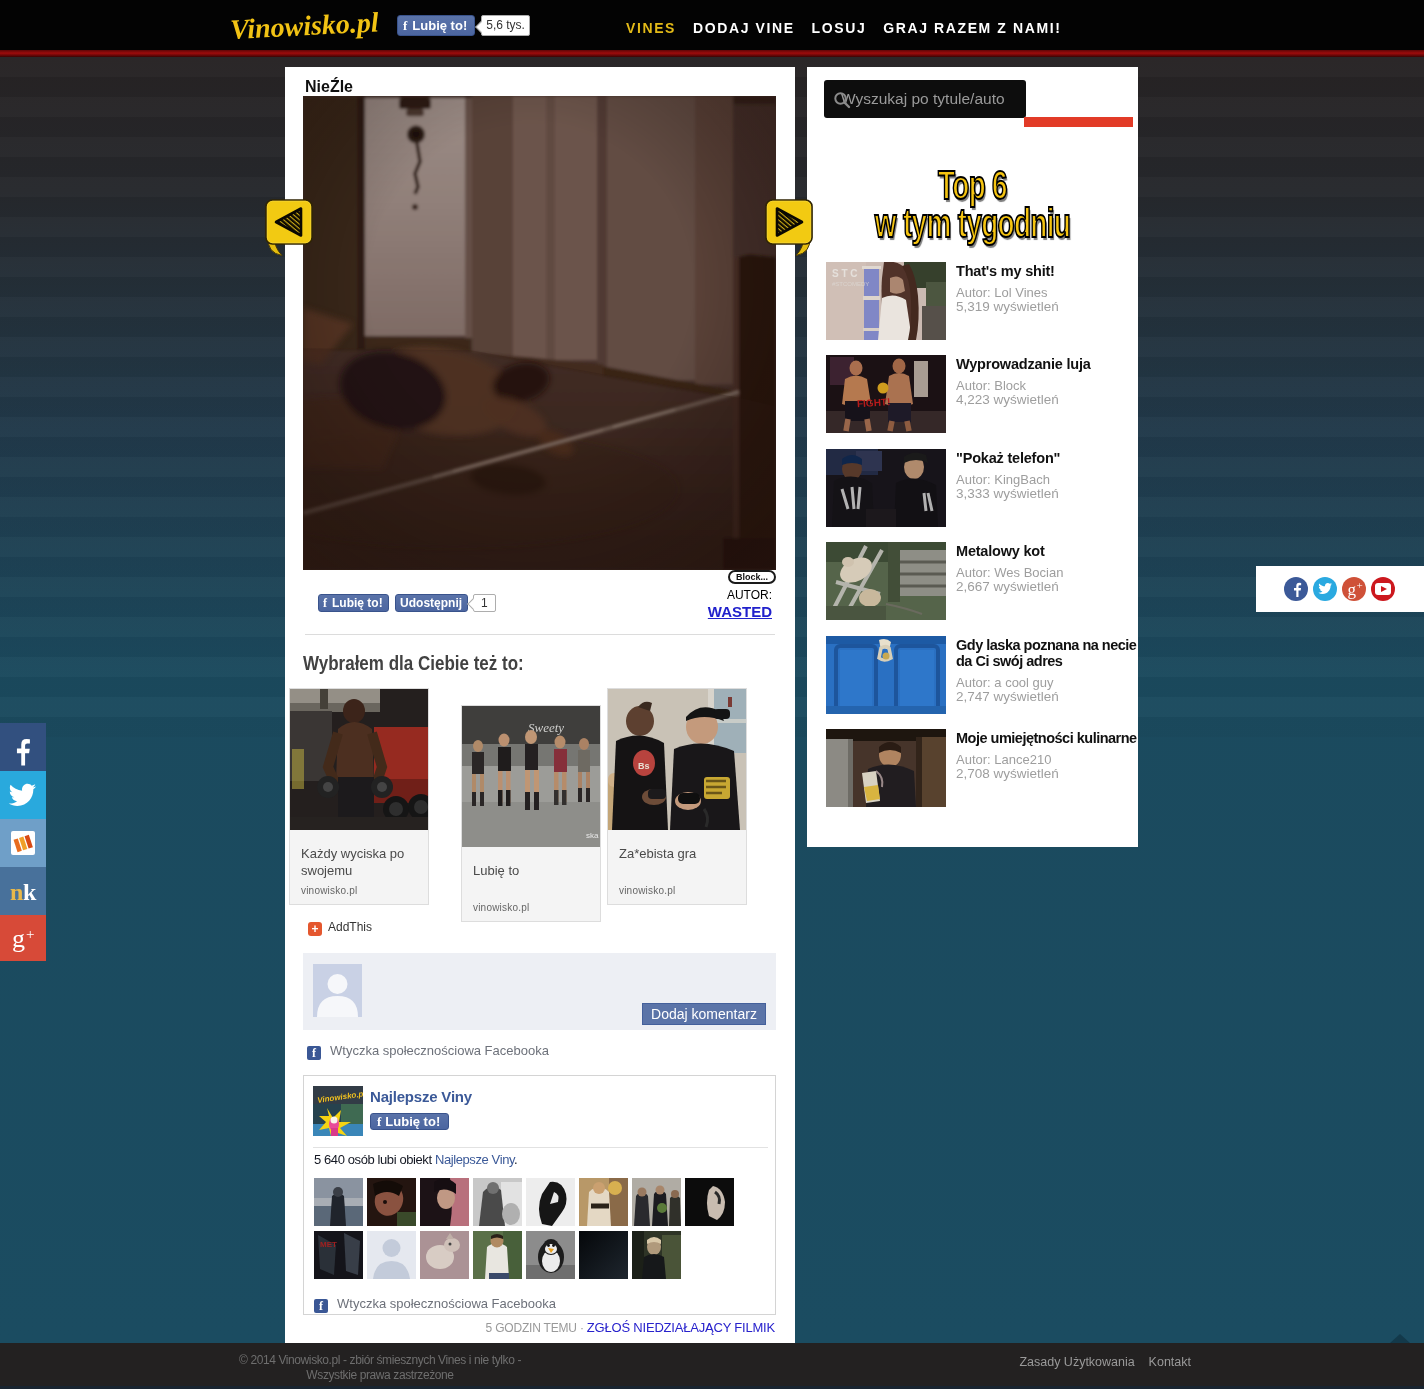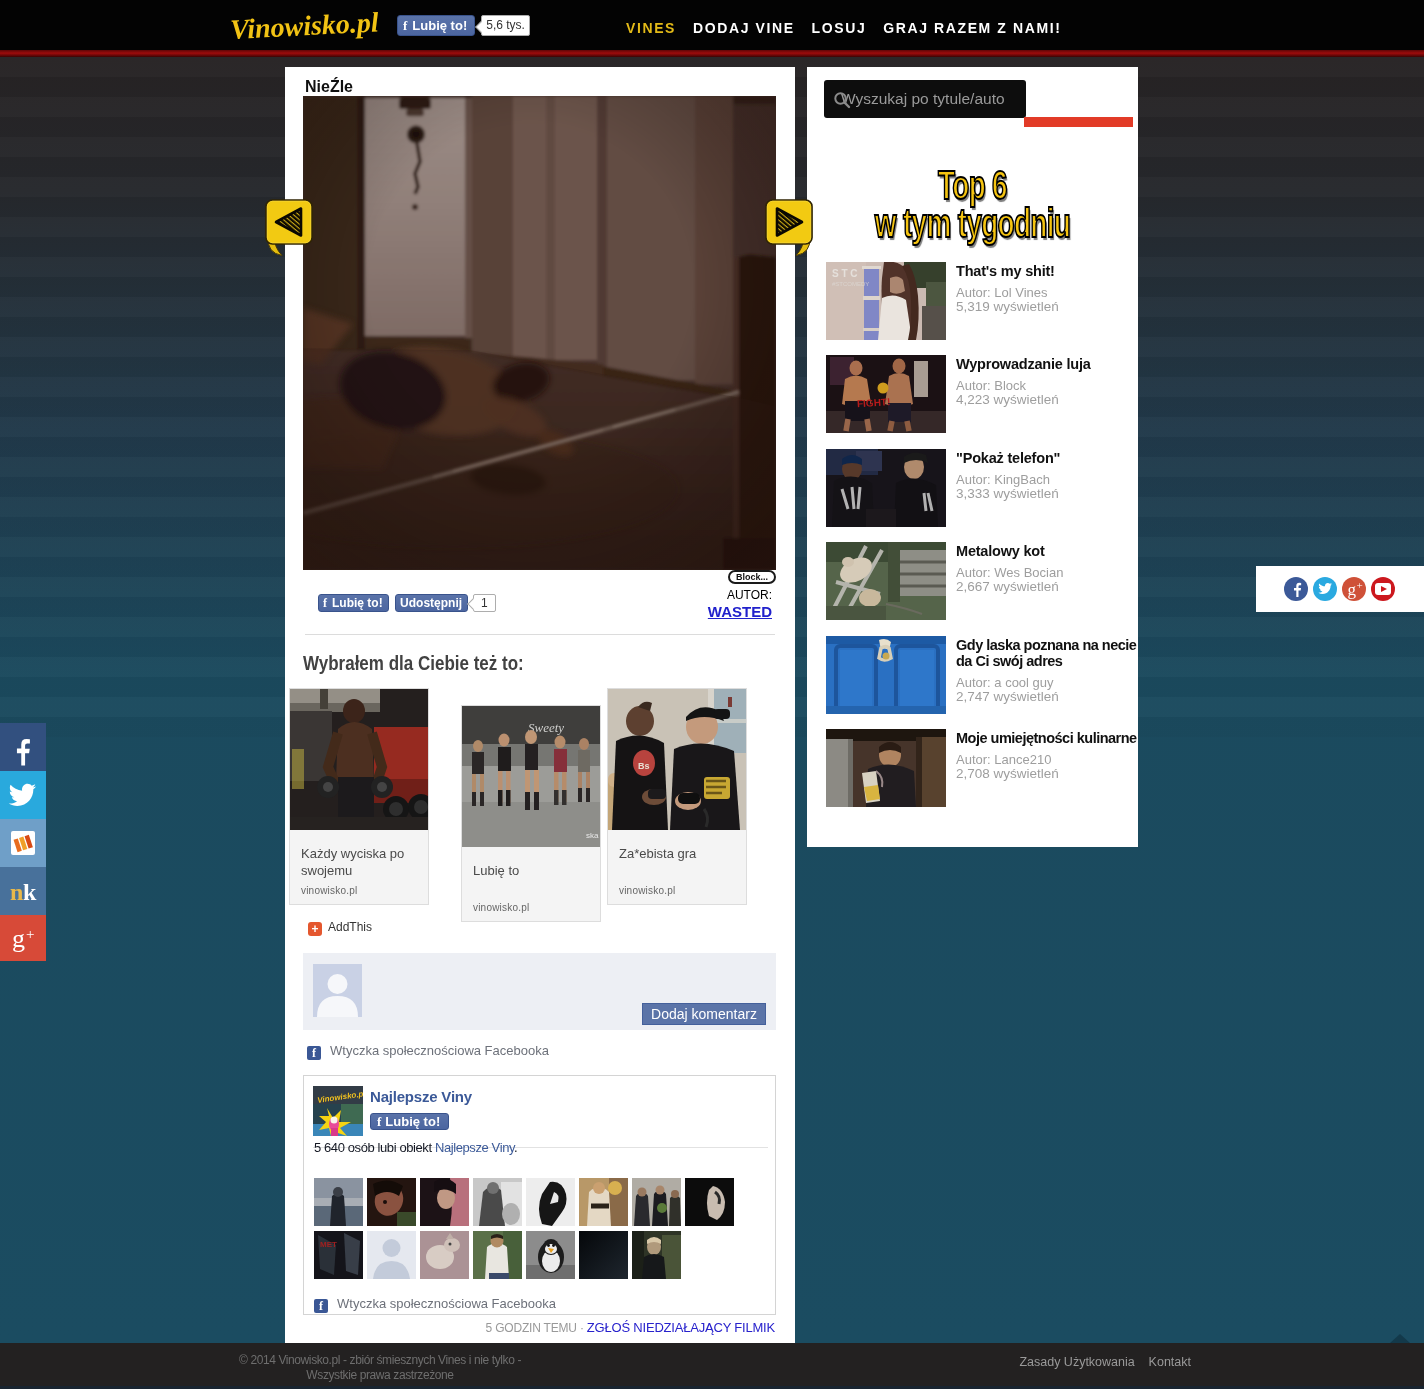--- a/index.html
+++ b/index.html
@@ -59,21 +59,21 @@
 .wtyczka .fbsq { display:inline-block; width:14px; height:14px; border-radius:2px; background:#3a5795; color:#fff; font-weight:bold; font-size:12px; text-align:center; line-height:14px; font-family:"Liberation Serif",serif; margin-right:9px; vertical-align:-2px;}
 #wt1 { left:22px; top:976px; }
 
 
 #fbox { position:absolute; left:18px; top:1008px; width:473px; height:240px; border:1px solid #d4d4d4; }
 #fbox .logo { position:absolute; left:9px; top:10px; width:50px; height:50px; overflow:hidden; }
 #fbox .name { position:absolute; left:66px; top:12px; font-size:15px; font-weight:bold; color:#3b5998; letter-spacing:-.2px; }
 #fbox .likebtn { position:absolute; left:66px; top:37px; height:17px; background:linear-gradient(#5a73a9,#4c66a0); border:1px solid #39538c; border-radius:3px; color:#fff; font-weight:bold; font-size:13px; line-height:16px; padding:0 8px 0 6px;}
 #fbox .likebtn .f { font-family:"Liberation Serif",serif; margin-right:4px; }
 #fbox .sep { position:absolute; left:9px; top:71px; width:455px; height:1px; background:#e2e2e2; }
-#fbox .cnt { position:absolute; left:10px; top:64px; font-size:13px; color:#141823; letter-spacing:-.4px; }
+#fbox .cnt { position:absolute; left:10px; top:76px; font-size:13px; color:#141823; letter-spacing:-.4px; }
 #fbox .cnt a { color:#3b5998; text-decoration:none; }
 .ph { position:absolute; width:49px; height:48px; overflow:hidden; }
 #wt2 { left:29px; top:1229px; }
 #panelfoot { position:absolute; right:20px; top:1253px; font-size:12px; color:#999; letter-spacing:-.2px; }
 #panelfoot a { color:#2822cc; font-size:13px; letter-spacing:-.2px; }
 
 
 #side { position:absolute; left:807px; top:67px; width:331px; height:780px; background:#fff; z-index:10; }
 #search { position:absolute; left:17px; top:13px; width:202px; height:38px; background:#0d0d0d; border-radius:3px; color:#9a9a9a; font-size:15.5px; line-height:38px; padding-left:17px; white-space:nowrap; }
 #redbar { position:absolute; left:217px; top:50px; width:109px; height:10px; background:#e23b27; }

